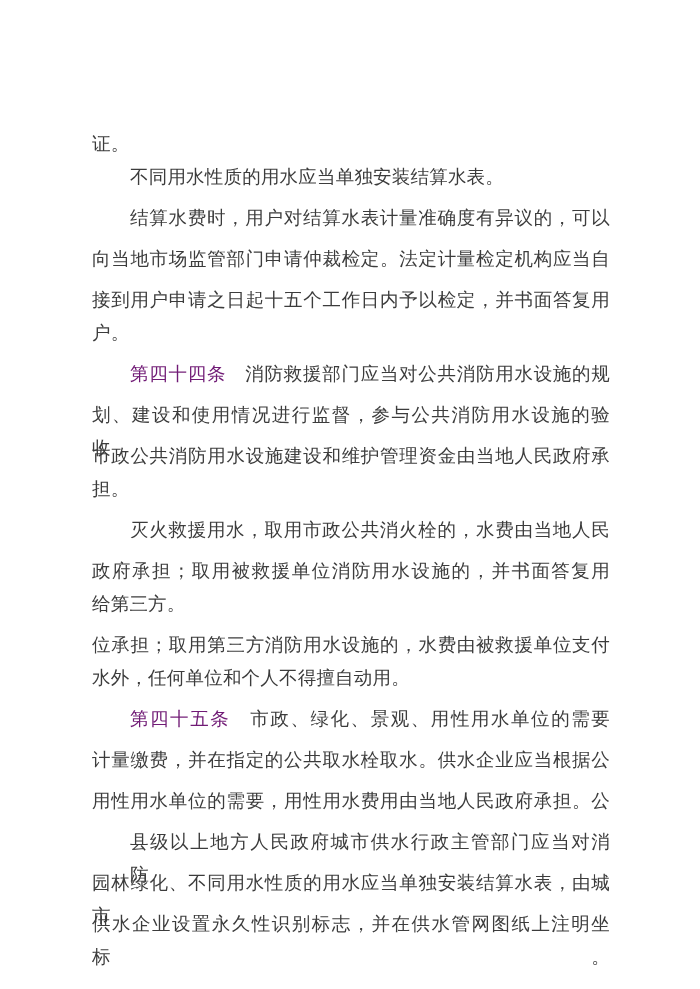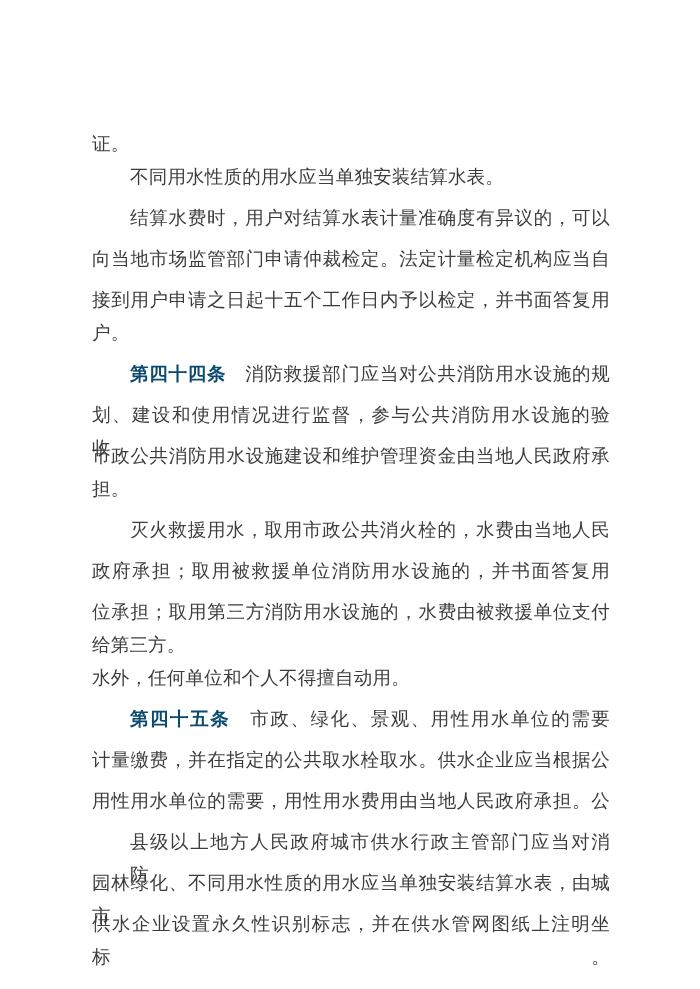--- a/index.html
+++ b/index.html
@@ -36,43 +36,43 @@
     padding-left: 38px;
   }
   .line.fill {
     white-space: normal;
     text-align: justify;
     text-align-last: justify;
     text-justify: inter-character;
     margin-top: 8px;
   }
   .article-no {
-    font-weight: 700;
-    color: #0c4a6e;
+    font-weight: 400;
+    color: #701a75;
   }
 </style>
 </head>
 <body>
 
 <div class="page">
   <div class="text-block">
       <div class="line">证。</div>
       <div class="line indent">不同用水性质的用水应当单独安装结算水表。</div>
       <div class="line indent fill">结算水费时，用户对结算水表计量准确度有异议的，可以</div>
       <div class="line fill">向当地市场监管部门申请仲裁检定。法定计量检定机构应当自</div>
       <div class="line fill">接到用户申请之日起十五个工作日内予以检定，并书面答复用</div>
       <div class="line">户。</div>
       <div class="line indent fill"><span class="article-no">第四十四条</span><span>　消防救援部门应当对公共消防用水设施的规</span></div>
       <div class="line fill">划、建设和使用情况进行监督，参与公共消防用水设施的验收。</div>
       <div class="line fill">市政公共消防用水设施建设和维护管理资金由当地人民政府承</div>
       <div class="line">担。</div>
       <div class="line indent fill">灭火救援用水，取用市政公共消火栓的，水费由当地人民</div>
       <div class="line fill">政府承担；取用被救援单位消防用水设施的，并书面答复用</div>
+      <div class="line">给第三方。</div>
       <div class="line fill">位承担；取用第三方消防用水设施的，水费由被救援单位支付</div>
-      <div class="line">给第三方。</div>
       <div class="line">水外，任何单位和个人不得擅自动用。</div>
       <div class="line indent fill"><span class="article-no">第四十五条</span><span>　市政、绿化、景观、用性用水单位的需要</span></div>
       <div class="line fill">计量缴费，并在指定的公共取水栓取水。供水企业应当根据公</div>
       <div class="line fill">用性用水单位的需要，用性用水费用由当地人民政府承担。公</div>
       <div class="line indent fill">县级以上地方人民政府城市供水行政主管部门应当对消防、</div>
       <div class="line fill">园林绿化、不同用水性质的用水应当单独安装结算水表，由城市</div>
       <div class="line fill">供水企业设置永久性识别标志，并在供水管网图纸上注明坐标。</div>
     </div>
 </div>
 

